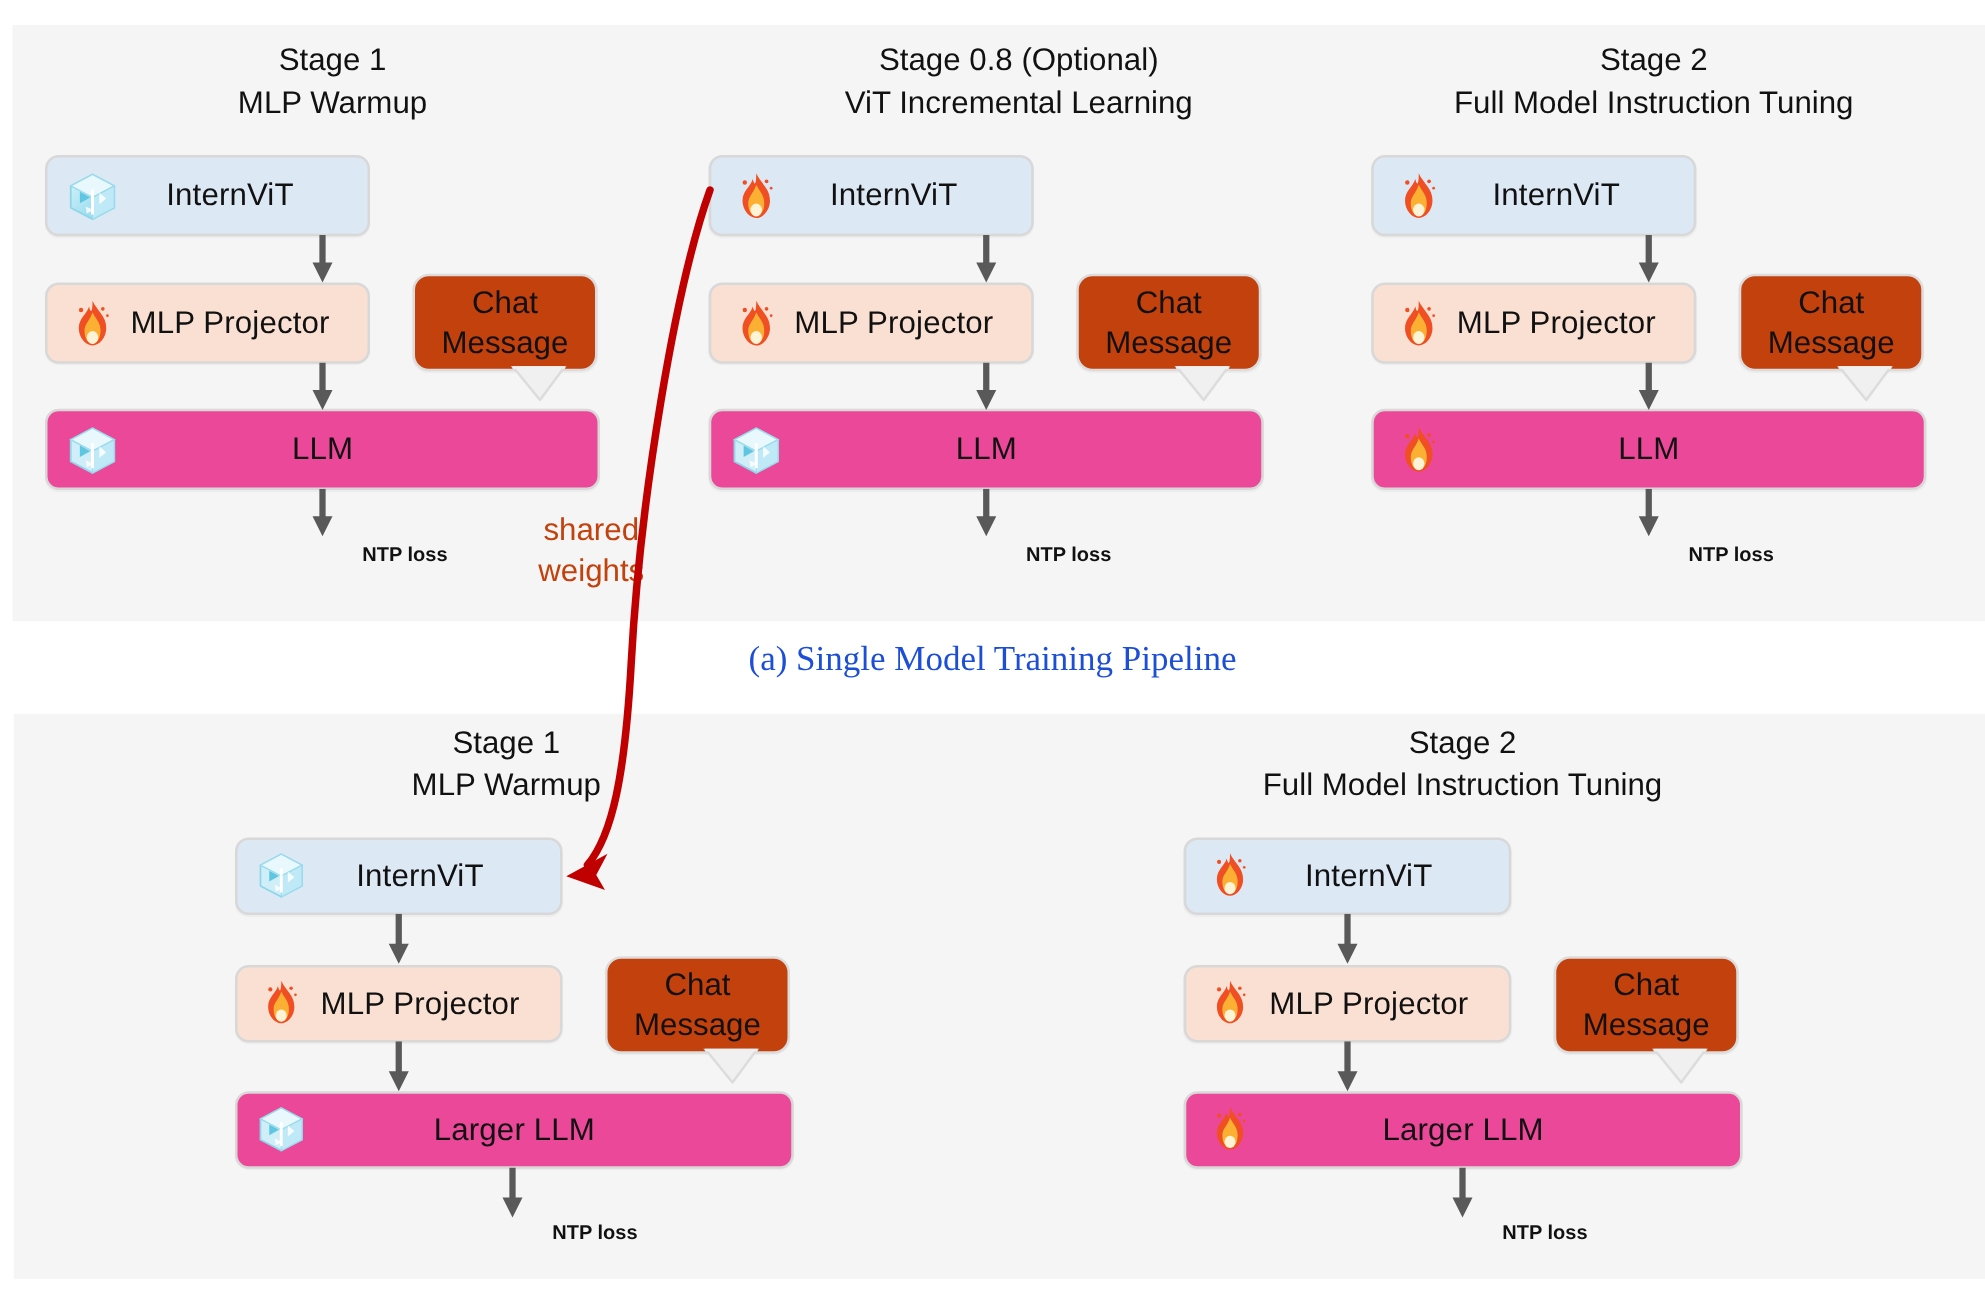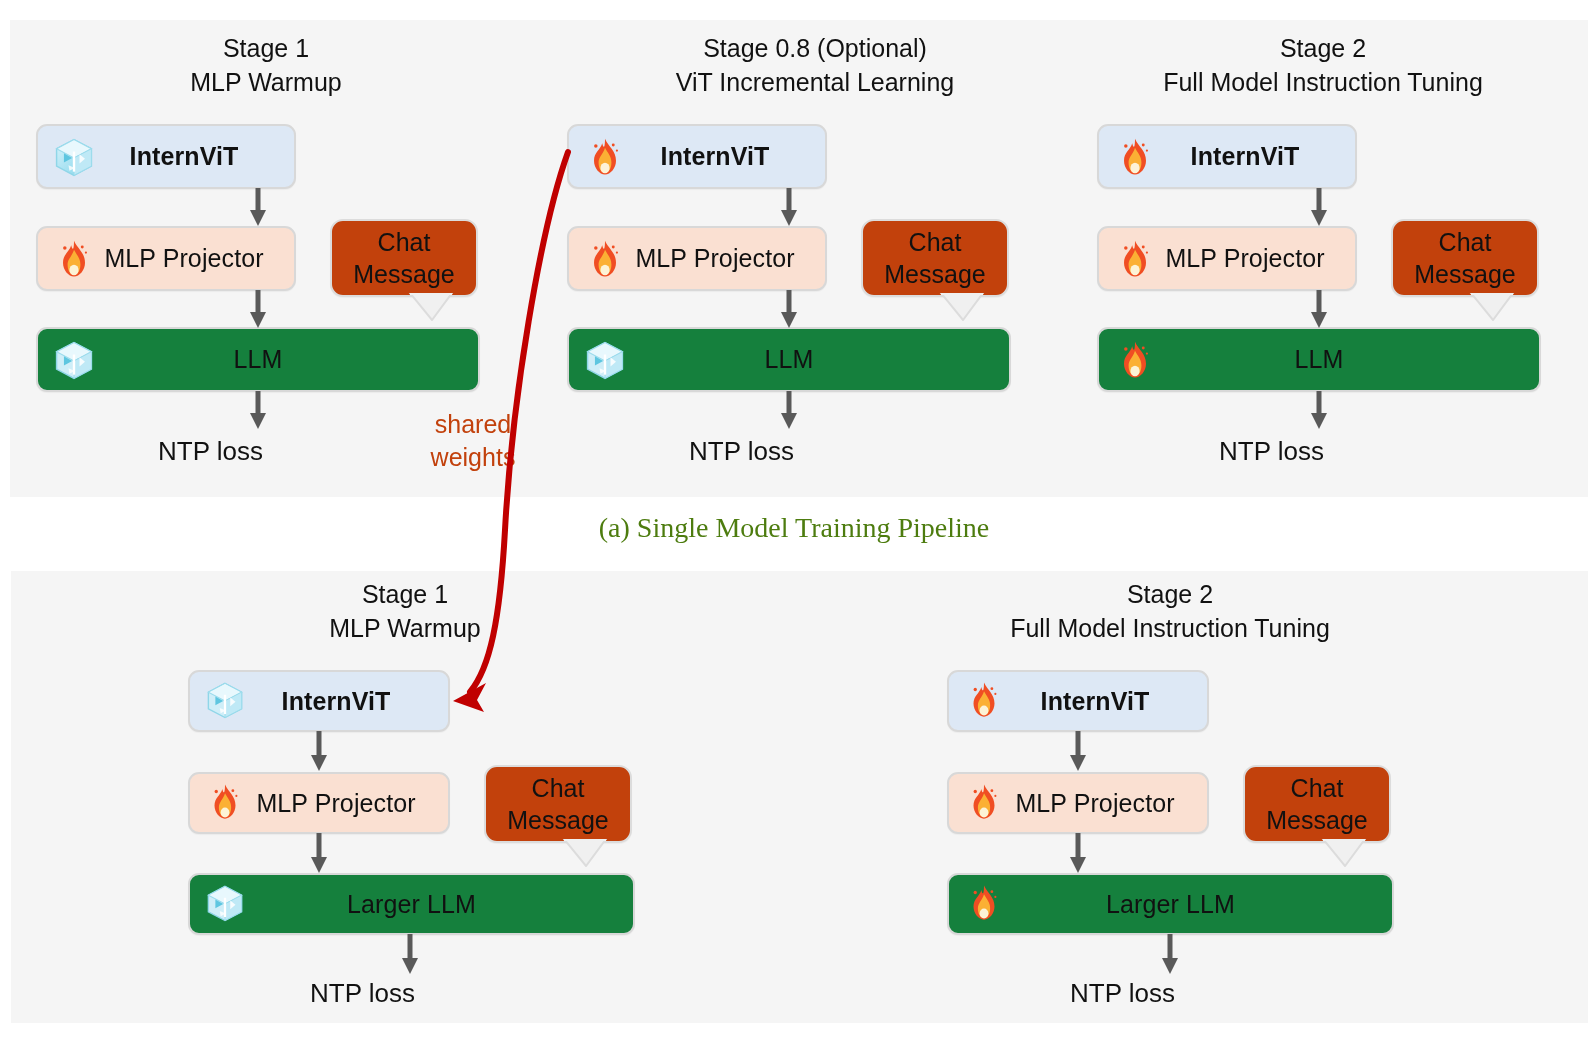--- a/index.html
+++ b/index.html
@@ -18,43 +18,44 @@
     box-sizing:border-box;display:flex;align-items:center;
     box-shadow:0 1px 1px rgba(0,0,0,0.04);
   }
   .node .nlabel{
     flex:1;text-align:center;font-size:25px;color:#111;letter-spacing:.1px;
   }
   .node .state-icon{
     position:absolute;left:14px;top:50%;transform:translateY(-50%);
     width:44px;height:44px;display:block;
   }
-  .vit{background:#dde8f5;font-weight:bold;}
+  .vit{background:#dde8f5;}
   .mlp{background:#fae0d2;}
-  .llm{background:#15803d;}
+  .llm{background:#ec4899;}
 
   .bubble{
     position:absolute;border-radius:13px;border:2px solid #dcdcdc;
     background:#c2410c;box-sizing:border-box;
     display:flex;align-items:center;justify-content:center;
     font-size:25px;line-height:1.28;text-align:center;color:#111;
     box-shadow:0 1px 1px rgba(0,0,0,0.04);
     white-space:pre-line;
   }
   .bubble .tail{
     position:absolute;bottom:-26px;right:22px;width:46px;height:28px;
   }
   .loss{
-    position:absolute;font-size:26px;color:#111;text-align:left;
+    position:absolute;font-size:16px;color:#111;text-align:right;
     white-space:nowrap;
+    font-weight:bold;
   }
   .arrow{position:absolute;}
   .caption{
     position:absolute;width:100%;text-align:center;font-size:28px;
-    font-family:"Liberation Serif","DejaVu Serif",serif;color:#4d7c0f;
+    font-family:"Liberation Serif","DejaVu Serif",serif;color:#1d4ed8;
   }
   .shared-label{
     position:absolute;text-align:center;font-size:25px;line-height:1.3;
     color:#c2410c;white-space:pre-line;
   }
   #redlink{position:absolute;left:0;top:0;width:1588px;height:1041px;
     pointer-events:none;}
 </style>
 </head>
 <body>

